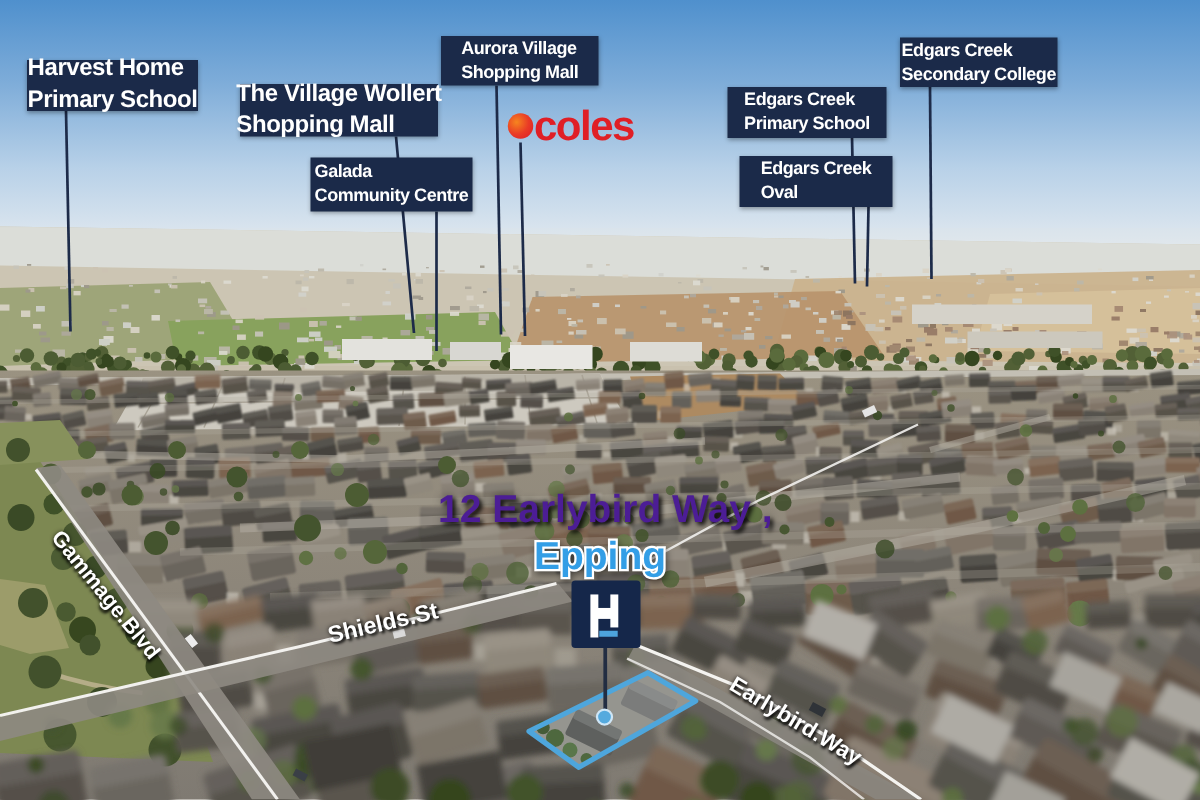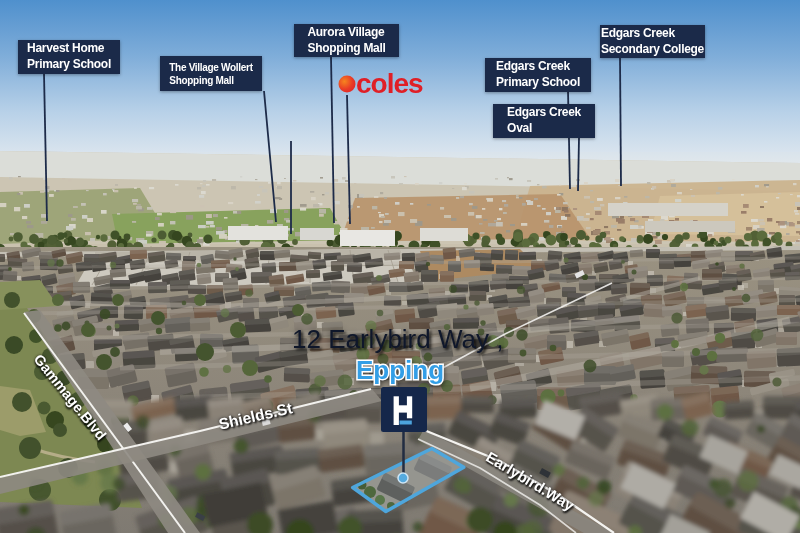--- a/index.html
+++ b/index.html
@@ -1,17 +1,17 @@
 <!DOCTYPE html>
 <html><head><meta charset="utf-8">
 <style>
 html,body{margin:0;padding:0;}
 #stage{position:relative;width:800px;height:533px;overflow:hidden;font-family:"Liberation Sans",sans-serif;background:#9a948a;}
 .lab{position:absolute;background:#1b2a49;color:#fff;font-weight:bold;display:flex;align-items:center;justify-content:center;line-height:1.3;letter-spacing:-0.3px;white-space:nowrap;box-shadow:0 1px 3px rgba(0,0,0,0.35);}
-.addr{position:absolute;color:#0f172a;font-weight:normal;white-space:nowrap;text-shadow:2px 2px 3px rgba(0,0,0,0.8),0 0 6px rgba(0,0,0,0.45);}
+.addr{position:absolute;color:#4c1d95;font-weight:bold;white-space:nowrap;text-shadow:2px 2px 3px rgba(0,0,0,0.8),0 0 6px rgba(0,0,0,0.45);}
 .street{position:absolute;color:#fff;font-weight:bold;white-space:nowrap;text-shadow:1.5px 1.5px 2px rgba(0,0,0,0.9),0 0 3px rgba(0,0,0,0.7);}
 </style></head>
 <body>
 <div id="stage">
 
 <svg width="800" height="533" viewBox="0 0 800 533" xmlns="http://www.w3.org/2000/svg" style="position:absolute;left:0;top:0">
 <defs>
 <linearGradient id="sky" x1="0" y1="0" x2="0" y2="1">
 <stop offset="0" stop-color="#4f90cd"></stop>
           <stop offset="0.33" stop-color="#7fadd9"></stop>
@@ -2987,24 +2987,25 @@
 <line x1="347" y1="95" x2="350" y2="224" stroke="#1d2b49" stroke-width="1.8"></line>
 
 <line x1="568" y1="91" x2="570" y2="189" stroke="#1d2b49" stroke-width="1.8"></line>
 
 <line x1="620" y1="58" x2="621" y2="186" stroke="#1d2b49" stroke-width="1.8"></line>
 
 <line x1="579" y1="138" x2="578" y2="191" stroke="#1d2b49" stroke-width="1.8"></line>
 
 </svg>
 
-<div class="lab" style="left:18px;top:40px;width:102px;height:34px;font-size:12px;">Harvest Home<br>Primary School</div>
-
-<div class="lab" style="left:160px;top:56px;width:102px;height:35px;font-size:10px;">The Village Wollert<br>Shopping Mall</div>
-
+<div class="lab" style="left:18px;top:40px;width:114px;height:34px;font-size:16px;">Harvest Home<br>Primary School</div>
+
+<div class="lab" style="left:160px;top:56px;width:132px;height:35px;font-size:16px;">The Village Wollert<br>Shopping Mall</div>
+
+<div class="lab" style="left:207px;top:105px;width:108px;height:36px;font-size:12px;">Galada<br>Community Centre</div>
 
 <div class="lab" style="left:294px;top:24px;width:105px;height:33px;font-size:12px;">Aurora Village<br>Shopping Mall</div>
 
 <div class="lab" style="left:485px;top:58px;width:106px;height:34px;font-size:12px;">Edgars Creek<br>Primary School</div>
 
 <div class="lab" style="left:600px;top:25px;width:105px;height:33px;font-size:12px;">Edgars Creek<br>Secondary College</div>
 
 <div class="lab" style="left:493px;top:104px;width:102px;height:34px;font-size:12px;">Edgars Creek<br>Oval</div>
 
 <div class="addr" style="left:292px;top:324px;font-size:26px;">12 Earlybird Way ,</div>

